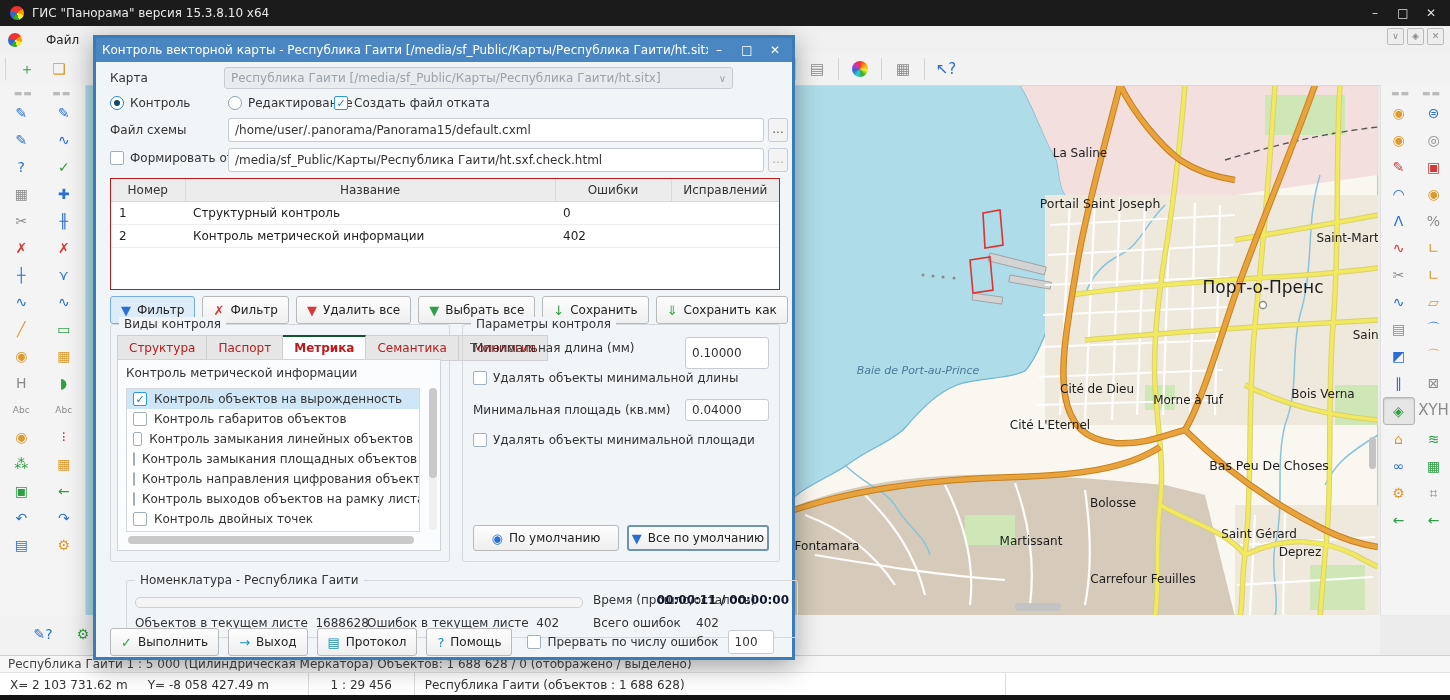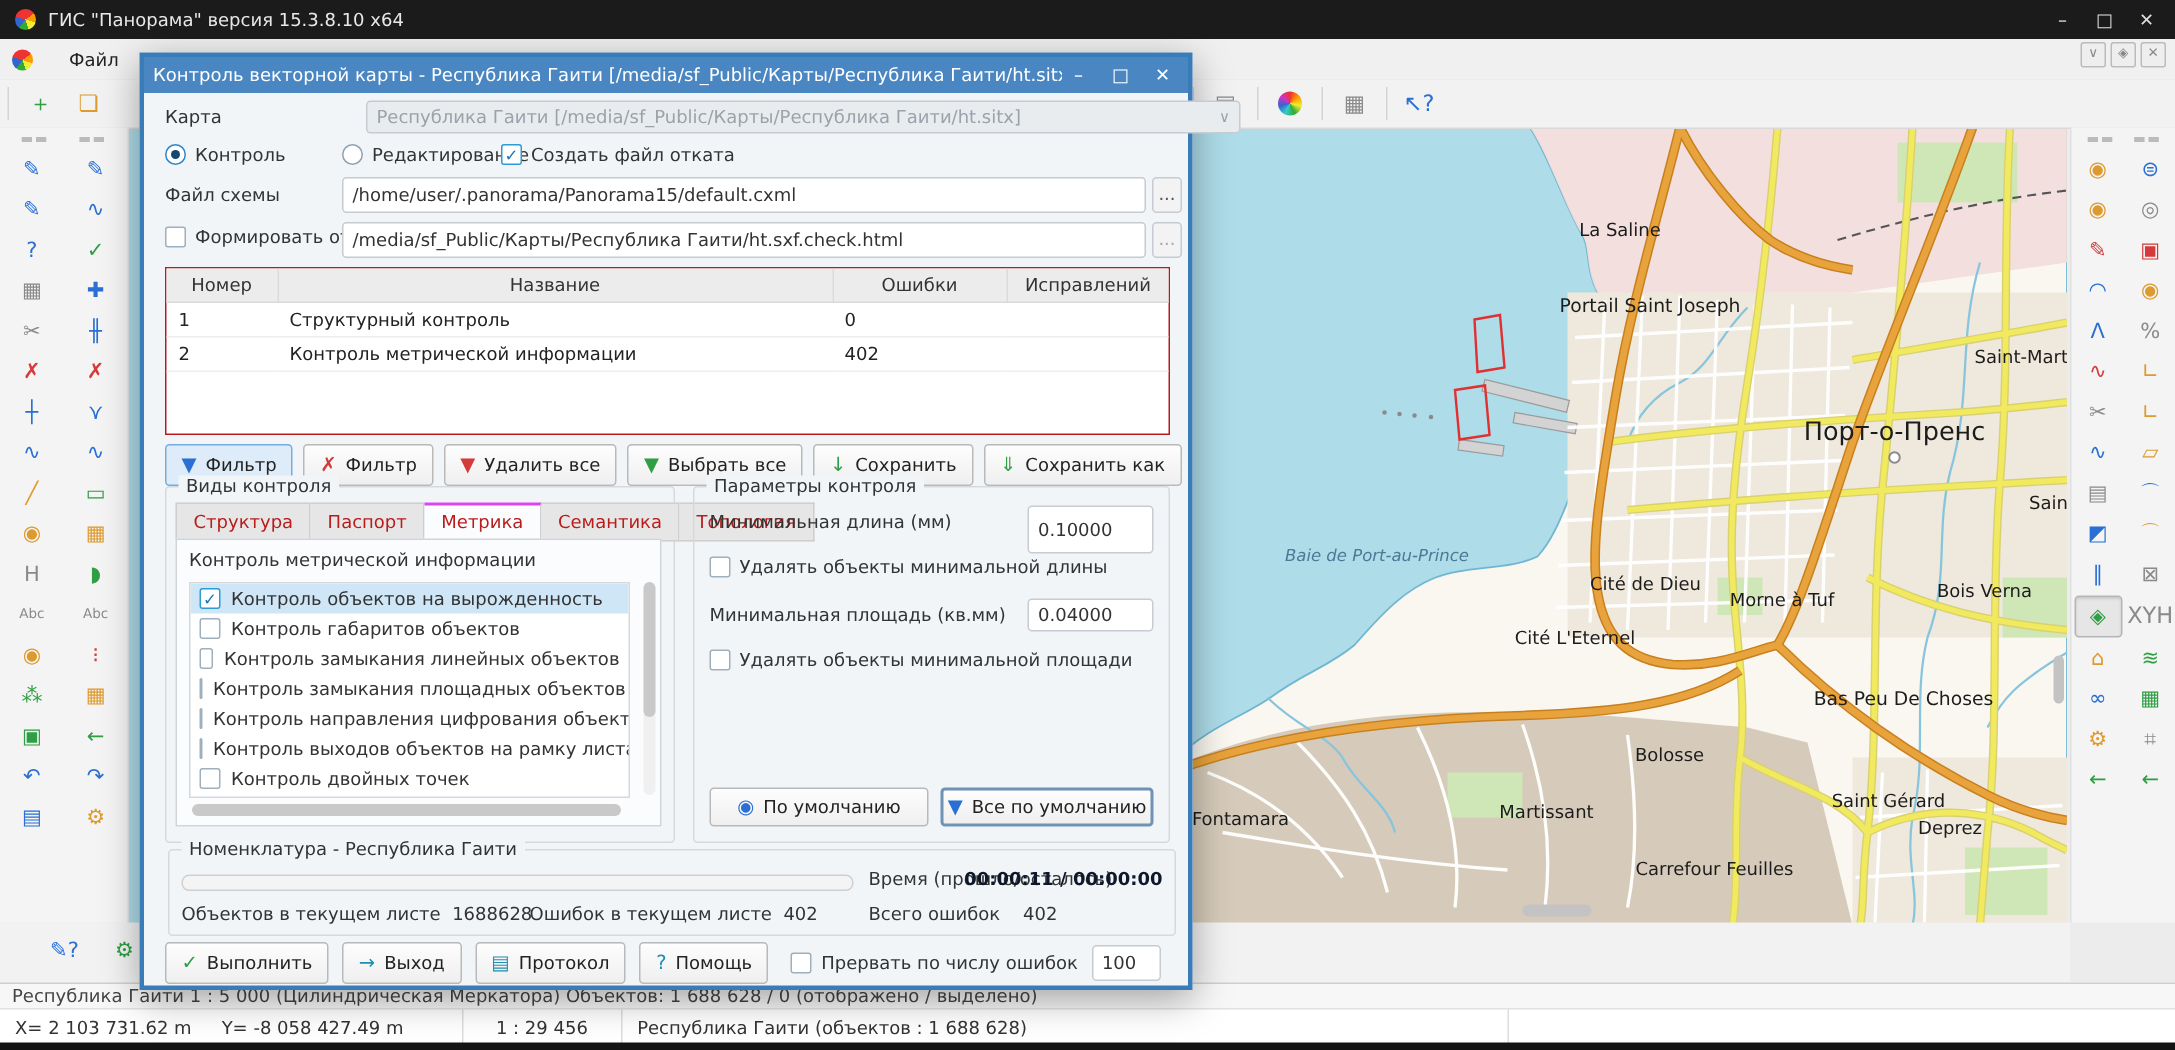--- a/index.html
+++ b/index.html
@@ -83,21 +83,21 @@
   .btn .bic{font-size:13px;}
   .btn.accent{background:#ddecf8;border-color:#74aede;}
   .btn.strong{border:2px solid #6f93b4;}
   .actions{position:absolute;left:14px;top:234px;display:flex;gap:7px;}
   
   .fs{position:absolute;border:1px solid #d5d9dd;border-radius:3px;}
   .fs>.legend{position:absolute;top:-8px;left:8px;background:#f2f5f8;padding:0 5px;color:#333;}
   .tabs{position:absolute;left:6px;top:10px;display:flex;}
   .tab{padding:5px 11px;background:#e6e6e6;border:1px solid #cfcfcf;border-left:none;color:#b91c1c;}
   .tab:first-child{border-left:1px solid #cfcfcf;}
-  .tab.active{background:#fafcfe;border-top:2px solid #d946ef;border-bottom:1px solid #fafcfe;padding-top:4px;}
+  .tab.active{background:#fafcfe;border-top:2px solid #14532d;border-bottom:1px solid #fafcfe;padding-top:4px;font-weight:bold;}
   .panel{position:absolute;left:6px;top:34px;width:324px;height:192px;background:#fafcfe;border:1px solid #cfd4d9;box-sizing:border-box;}
   .list{position:absolute;left:8px;top:28px;width:292px;height:142px;background:#fff;border:1px solid #d4d9de;overflow:hidden;}
   .litem{display:flex;align-items:center;gap:7px;height:20px;padding:0 6px;white-space:nowrap;}
   .litem.sel{background:#cfe6f7;}
   .vsb{position:absolute;right:3px;top:28px;width:8px;height:142px;background:#f0f0f0;border-radius:4px;}
   .vsb i{display:block;width:8px;height:90px;background:#c9c9c9;border-radius:4px;}
   .hpill{position:absolute;left:10px;top:176px;width:286px;height:8px;background:#c9c9c9;border-radius:4px;}
   
   .prog{position:absolute;left:8px;top:16px;width:446px;height:9px;border:1px solid #cfcfcf;border-radius:5px;background:#f4f4f4;}
   .timeval{position:absolute;right:8px;top:12px;color:#0f172a;font-weight:bold;}
@@ -390,21 +390,21 @@
     <div class="dlg-title">
       <span class="dtext">Контроль векторной карты - Республика Гаити [/media/sf_Public/Карты/Республика Гаити/ht.sitx]</span>
       <span class="wctrls" style="margin:0">
         <span class="wctrl" style="color:#fff">–</span>
         <span class="wctrl" style="color:#fff">□</span>
         <span class="wctrl" style="color:#fff">✕</span>
       </span>
     </div>
     <div class="dlg-body">
       <span class="lbl" style="left:14px;top:9px">Карта</span>
-      <div class="inp disabled" style="left:148px;top:5px;width:583px;height:22px">
+      <div class="inp disabled" style="left:128px;top:5px;width:509px;height:22px">
         <span>Республика Гаити [/media/sf_Public/Карты/Республика Гаити/ht.sitx]</span>
           <span class="combo-arrow">∨</span>
       </div>
 
       <span class="chk" style="position:absolute;left:14px;top:34px">
         <span class="radio on">
             <i></i>
           </span>
           <span>Контроль</span>
         </span>
@@ -555,21 +555,21 @@
         <span class="btn" style="position:absolute;left:10px;top:200px;width:146px;justify-content:center;box-sizing:border-box">
           <span class="bic b">◉</span>
             <span>По умолчанию</span>
           </span>
         <span class="btn strong" style="position:absolute;left:164px;top:200px;width:142px;justify-content:center;box-sizing:border-box">
           <span class="bic b">▼</span>
             <span>Все по умолчанию</span>
           </span>
       </fieldset>
 
-      <fieldset class="fs" style="left:14px;top:502px;width:670px;height:56px;margin:2px;padding:0">
+      <fieldset class="fs" style="left:14px;top:502px;width:670px;height:56px;margin:16px;padding:0">
         <span class="legend">Номенклатура - Республика Гаити</span>
         <div class="prog"></div>
         <span class="lbl" style="left:466px;top:12px">Время (прошло/осталось)</span>
         <span class="timeval">00:00:11 / 00:00:00</span>
         <span class="lbl" style="left:8px;top:35px">
           <span>Объектов в текущем листе</span>&nbsp;&nbsp;<span>1688628</span></span>
         <span class="lbl" style="left:240px;top:35px">
           <span>Ошибок в текущем листе</span>&nbsp;&nbsp;<span>402</span></span>
         <span class="lbl" style="left:466px;top:35px">
           <span>Всего ошибок</span>&nbsp;&nbsp;&nbsp;&nbsp;<span>402</span></span>

